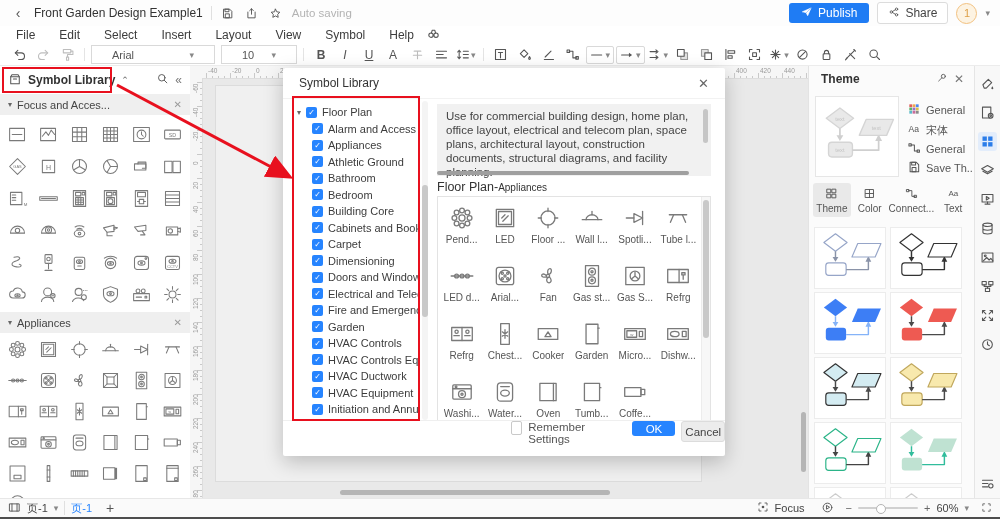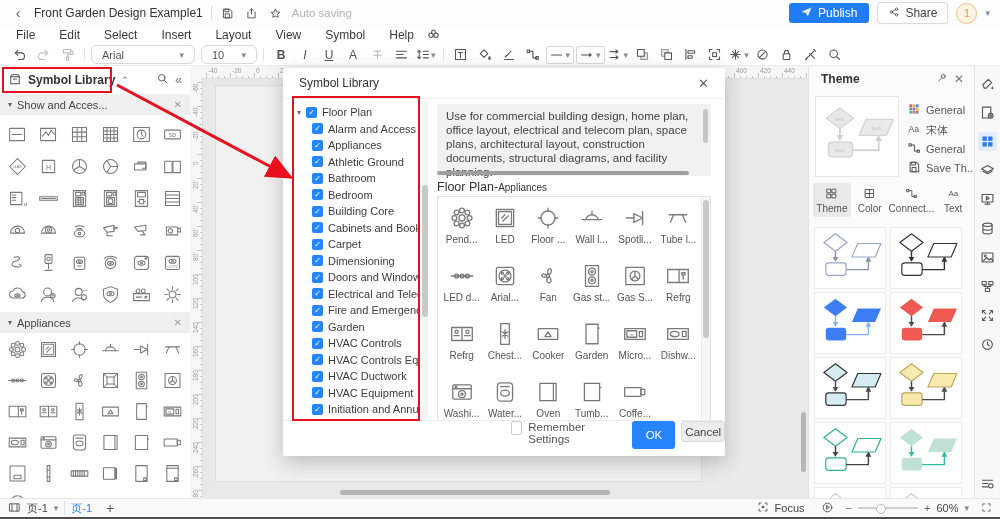--- a/index.html
+++ b/index.html
@@ -15,21 +15,21 @@
   .btn-share{height:20px;padding:0 10px;background:#fff;border:1px solid #dcdcdc;color:#444;border-radius:3px;display:flex;align-items:center;gap:5px;font-size:12px;cursor:pointer;}
   .avatar{width:19px;height:19px;border-radius:50%;background:#fdf3e2;border:1.5px solid #f2c180;color:#dd9f45;font-size:11px;display:flex;align-items:center;justify-content:center;}
   .caret{color:#888;font-size:9px;}
   .menubar{position:absolute;left:0;top:26px;right:0;height:18px;display:flex;align-items:center;gap:0;padding:0 4px;}
   .menubar .mi{padding:0 12px;font-size:12px;color:#3c3c3c;cursor:pointer;}
   .toolbar{position:absolute;left:0;top:44px;right:0;height:21px;border-bottom:1px solid #ececec;display:flex;align-items:center;padding:0 8px;gap:2px;}
   .tbtn{min-width:20px;height:18px;display:flex;align-items:center;justify-content:center;color:#555;cursor:pointer;border-radius:2px;padding:0 1px;}
   .tbtn.dim{opacity:.38;}
   .tbtn .txt{font-size:12px;}
   .tsep{width:1px;height:13px;background:#e4e4e4;margin:0 4px;}
-  .tsel{height:17px;border:1px solid #d9d9d9;border-radius:6px;display:flex;align-items:center;justify-content:space-between;padding:0 10px;font-size:11px;color:#555;background:#fff;cursor:pointer;}
+  .tsel{height:17px;border:1px solid #d9d9d9;border-radius:0;display:flex;align-items:center;justify-content:space-between;padding:0 20px;font-size:11px;color:#555;background:#fff;cursor:pointer;}
   .tbox{height:16px;border:1px solid #d9d9d9;border-radius:2px;display:flex;align-items:center;padding:0 3px;gap:2px;cursor:pointer;}
   
   .sidebar{position:absolute;left:0;top:66px;width:190px;bottom:20px;background:#fff;border-right:1px solid #e2e2e2;overflow:hidden;}
   .s-head{position:absolute;left:0;top:0;right:0;height:28px;display:flex;align-items:center;padding:0 8px;gap:6px;background:#fff;}
   .s-head .lbl{font-size:12px;font-weight:bold;color:#333;}
   .sec-head{position:absolute;left:0;right:0;height:21px;background:#efefef;display:flex;align-items:center;padding:0 8px;gap:5px;font-size:11px;color:#444;}
   .sec-head .x{margin-left:auto;color:#9a9a9a;font-size:10px;cursor:pointer;}
   .sym-grid{position:absolute;left:2px;right:2px;display:grid;grid-template-columns:repeat(6,1fr);overflow:hidden;}
   .sym-cell{display:flex;align-items:center;justify-content:center;cursor:pointer;}
   .sym-cell svg{width:21px;height:21px;}
@@ -58,21 +58,21 @@
   .d-sect{position:absolute;left:154px;top:112px;color:#333;}
   .d-grid-wrap{position:absolute;left:154px;top:128px;width:274px;height:225px;border:1px solid #e3e3e3;box-sizing:border-box;overflow:hidden;background:#fff;}
   .d-grid{position:absolute;left:2px;top:2px;right:10px;display:grid;grid-template-columns:repeat(6,1fr);}
   .d-cell{height:52px;display:flex;flex-direction:column;align-items:center;justify-content:flex-start;padding-top:6px;cursor:pointer;}
   .d-cell svg{width:26px;height:26px;}
   .d-cell .dl{font-size:10px;color:#555;margin-top:3px;max-width:42px;overflow:hidden;white-space:nowrap;}
   .d-grid-scroll{position:absolute;right:0;top:0;width:8px;bottom:0;background:#f7f7f7;border-left:1px solid #ececec;}
   .d-grid-thumb{position:absolute;right:1px;top:3px;width:6px;height:138px;background:#c9c9c9;border-radius:3px;}
   .d-foot{position:absolute;left:0;right:0;bottom:0;height:35px;border-top:1px solid #efefef;display:flex;align-items:flex-start;}
   .cb-empty{width:12px;height:12px;border:1px solid #c9c9c9;border-radius:2px;background:#fff;}
-  .btn-ok{width:56px;height:28px;background:#2684ff;color:#fff;border-radius:3px;display:flex;align-items:center;justify-content:center;font-size:11.5px;cursor:pointer;}
+  .btn-ok{width:56px;height:15px;background:#2684ff;color:#fff;border-radius:3px;display:flex;align-items:center;justify-content:center;font-size:11.5px;cursor:pointer;}
   .btn-cancel{width:56px;height:21px;background:#ececec;border:1px solid #dcdcdc;color:#444;border-radius:3px;display:flex;align-items:center;justify-content:center;font-size:11.5px;box-sizing:border-box;cursor:pointer;}
   
   .themepanel{position:absolute;left:808px;top:66px;width:167px;bottom:20px;background:#fbfbfb;border-left:1px solid #e3e3e3;overflow:hidden;}
   .th-head{position:absolute;left:0;top:0;right:0;height:26px;display:flex;align-items:center;padding:0 12px;gap:6px;font-size:12px;font-weight:bold;color:#333;}
   .th-prev{position:absolute;left:6px;top:30px;width:82px;height:79px;background:#fff;border:1px solid #e6e6e6;}
   .th-item{position:absolute;left:98px;height:16px;display:flex;align-items:center;gap:5px;font-size:11px;color:#555;cursor:pointer;white-space:nowrap;}
   .th-tabs{position:absolute;left:4px;top:117px;right:4px;height:34px;display:flex;}
   .th-tab{flex:1;display:flex;flex-direction:column;align-items:center;justify-content:center;gap:1px;font-size:10px;color:#555;border-radius:3px;cursor:pointer;}
   .th-tab.active{background:#e9e9e9;}
   .th-cell{position:absolute;width:72px;height:62px;background:#fff;border:1px solid #ececec;box-sizing:border-box;cursor:pointer;}
@@ -327,21 +327,21 @@
       <span style="color:#666;font-size:9px;">⌃</span>
       <span class="grow"></span>
       <span id="ic-sbsearch"><svg class="icon" style="width:13px;height:13px;" viewBox="0 0 18 18">
             <circle cx="8" cy="8" r="4.5"></circle>
             <path d="M11.5 11.5 15 15"></path>
           </svg></span>
       <span style="color:#777;font-size:12px;">«</span>
     </div>
     <div class="sec-head" style="top:28px;">
       <span style="font-size:8px;color:#666;">▾</span>
-      <span>Show and Acces...</span>
+      <span>Focus and Acces...</span>
       <span class="x">✕</span>
     </div>
     <div class="sym-grid" id="grid1" style="top:52px;height:192px;grid-auto-rows:32px;">
         <div class="sym-cell">
           <svg class="glyph" viewBox="0 0 24 24">
             <rect x="3" y="5" width="17" height="14"></rect>
             <path d="M6 12h11"></path>
           </svg>
         </div>
         <div class="sym-cell">

